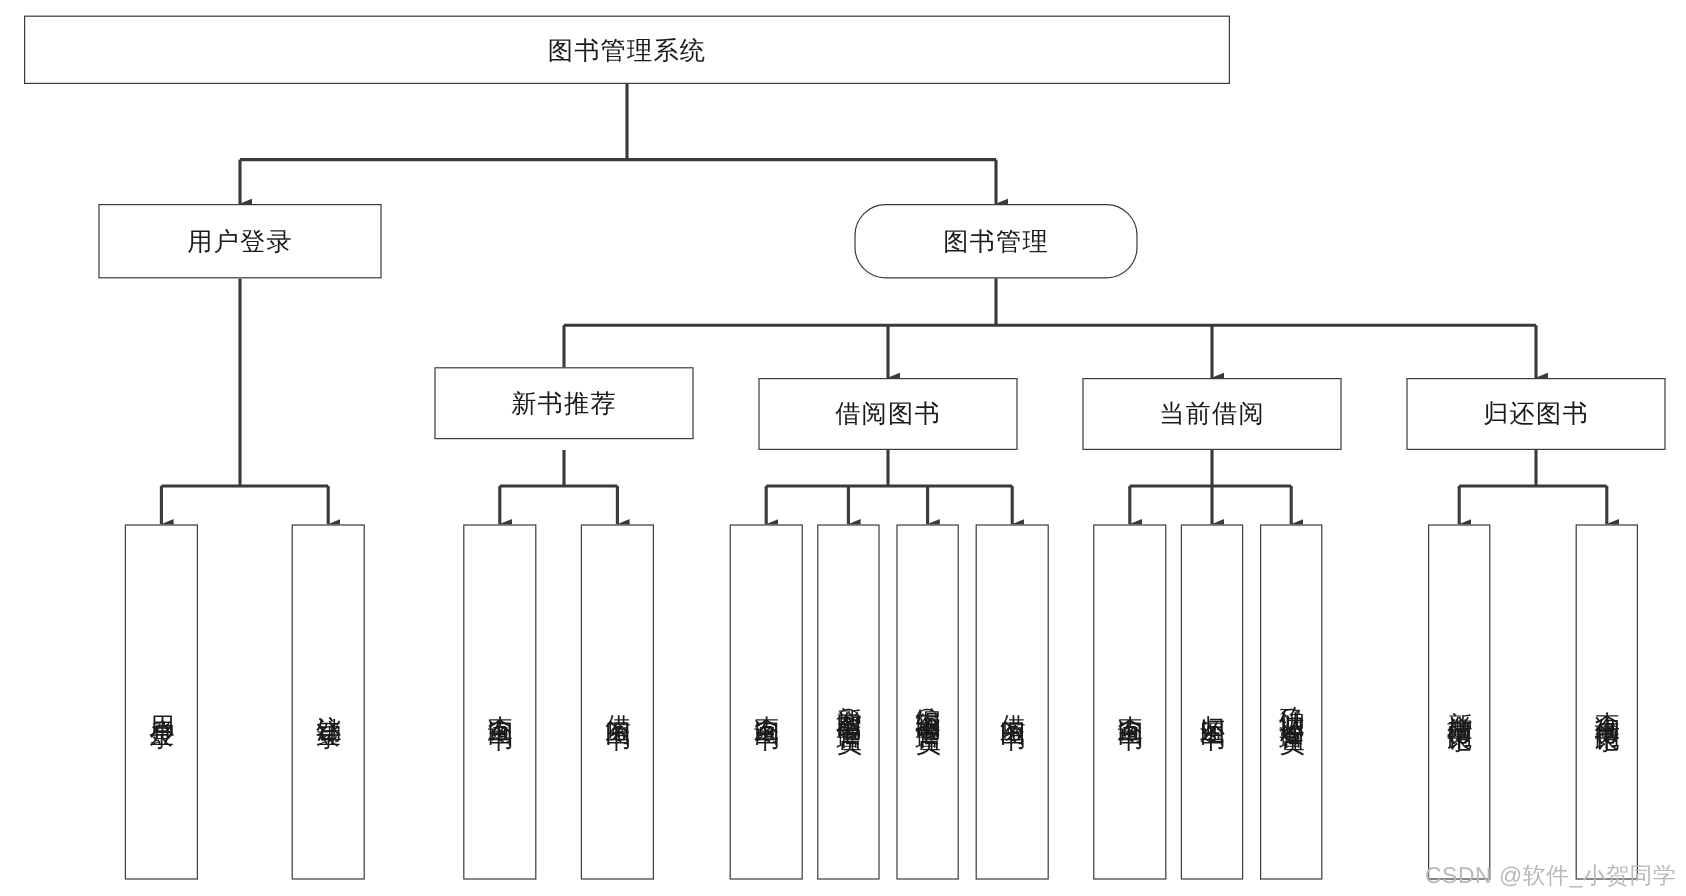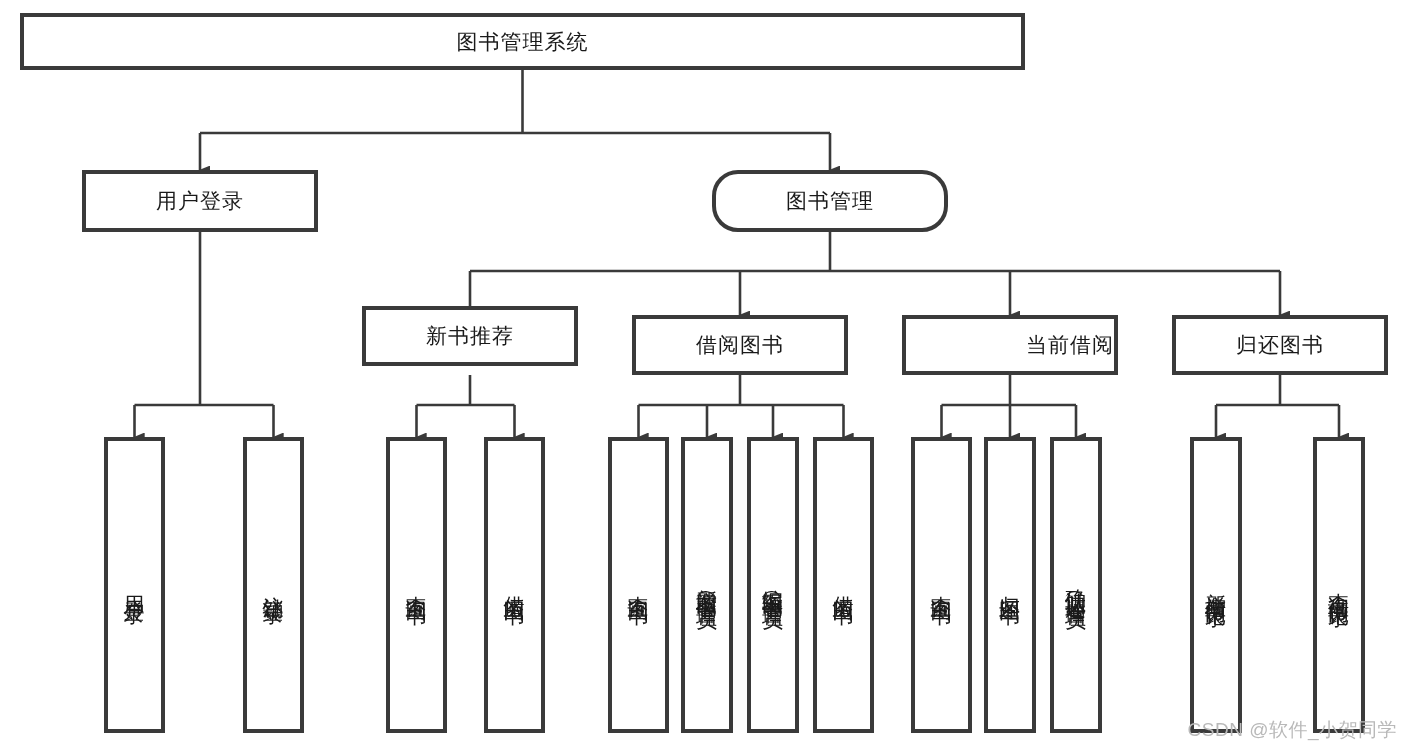--- a/index.html
+++ b/index.html
@@ -21,21 +21,21 @@
     position: absolute;
     left: 0;
     top: 0;
     width: 1405px;
     height: 747px;
   }
   .node-box {
     position: absolute;
     box-sizing: border-box;
     background: #ffffff;
-    border: 4px solid #c4b5fd;
+    border: 1px solid #c4b5fd;
     display: flex;
     align-items: center;
     justify-content: center;
     color: #1a1a1a;
   }
   .node-box.horizontal {
     font-size: 21px;
     letter-spacing: 1px;
   }
   .node-box.vertical {
@@ -122,21 +122,21 @@
       </div>
       <div class="node-box horizontal" style="left: 712px; top: 170px; width: 236px; height: 62px; border-color: rgb(58, 58, 58); background: rgb(255, 255, 255); color: rgb(26, 26, 26); border-radius: 26px;">
         <span class="node-label">图书管理</span>
       </div>
       <div class="node-box horizontal" style="left: 362px; top: 306px; width: 216px; height: 60px; border-color: rgb(58, 58, 58); background: rgb(255, 255, 255); color: rgb(26, 26, 26);">
         <span class="node-label">新书推荐</span>
       </div>
       <div class="node-box horizontal" style="left: 632px; top: 315px; width: 216px; height: 60px; border-color: rgb(58, 58, 58); background: rgb(255, 255, 255); color: rgb(26, 26, 26);">
         <span class="node-label">借阅图书</span>
       </div>
-      <div class="node-box horizontal" style="left: 902px; top: 315px; width: 216px; height: 60px; border-color: rgb(58, 58, 58); background: rgb(255, 255, 255); color: rgb(26, 26, 26); justify-content: flex-end;">
+      <div class="node-box horizontal" style="left: 902px; top: 315px; width: 216px; height: 60px; border-color: rgb(58, 58, 58); background: rgb(255, 255, 255); color: rgb(26, 26, 26);">
         <span class="node-label">当前借阅</span>
       </div>
       <div class="node-box horizontal" style="left: 1172px; top: 315px; width: 216px; height: 60px; border-color: rgb(58, 58, 58); background: rgb(255, 255, 255); color: rgb(26, 26, 26);">
         <span class="node-label">归还图书</span>
       </div>
       <div class="node-box vertical" style="left: 104px; top: 437px; width: 61px; height: 296px; border-color: rgb(58, 58, 58); background: rgb(255, 255, 255); color: rgb(26, 26, 26);">
         <span class="node-label">用户登录</span>
       </div>
       <div class="node-box vertical" style="left: 243px; top: 437px; width: 61px; height: 296px; border-color: rgb(58, 58, 58); background: rgb(255, 255, 255); color: rgb(26, 26, 26);">
         <span class="node-label">注销登录</span>

